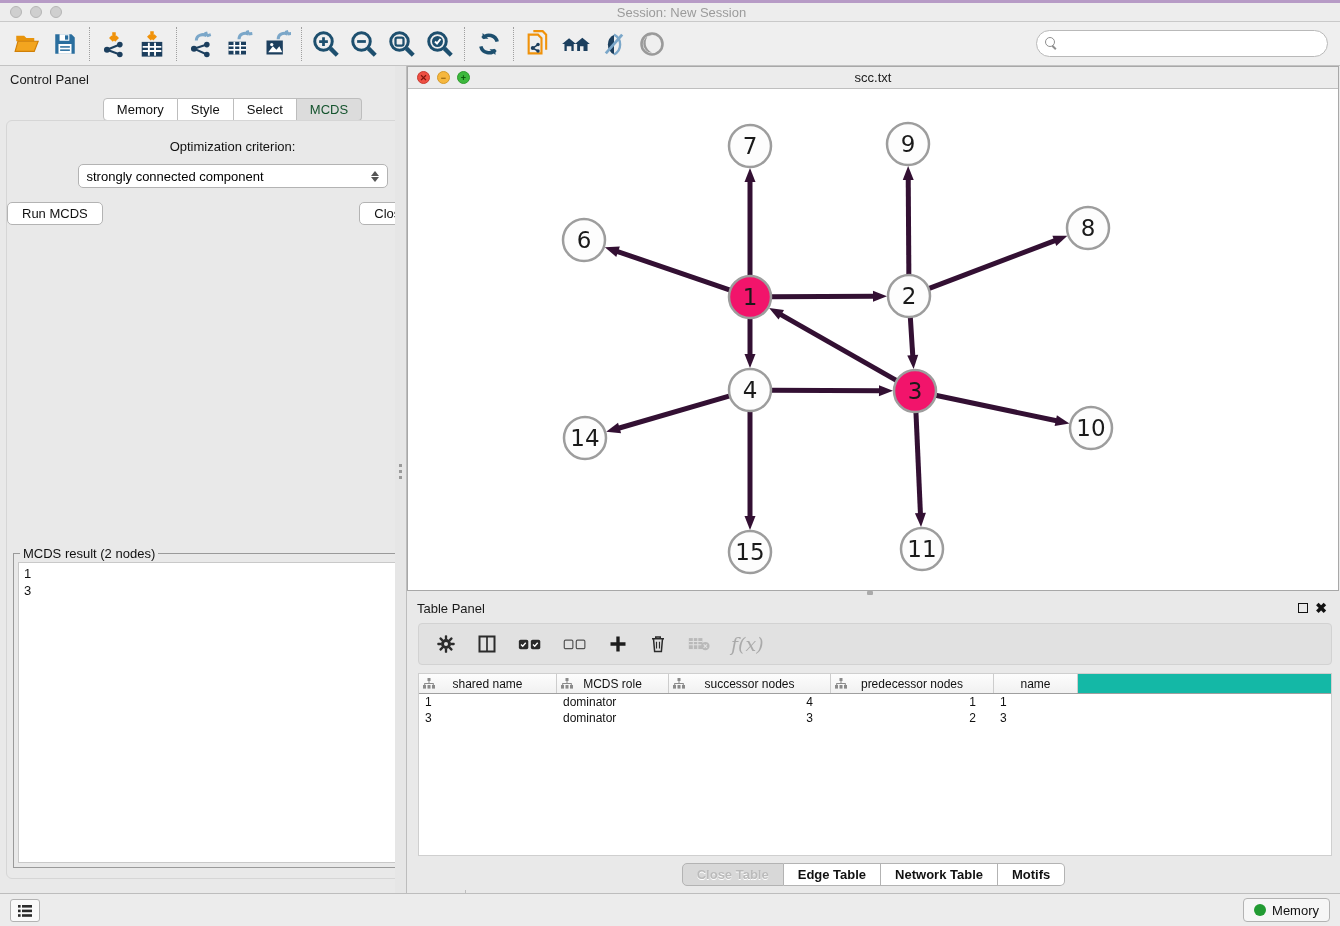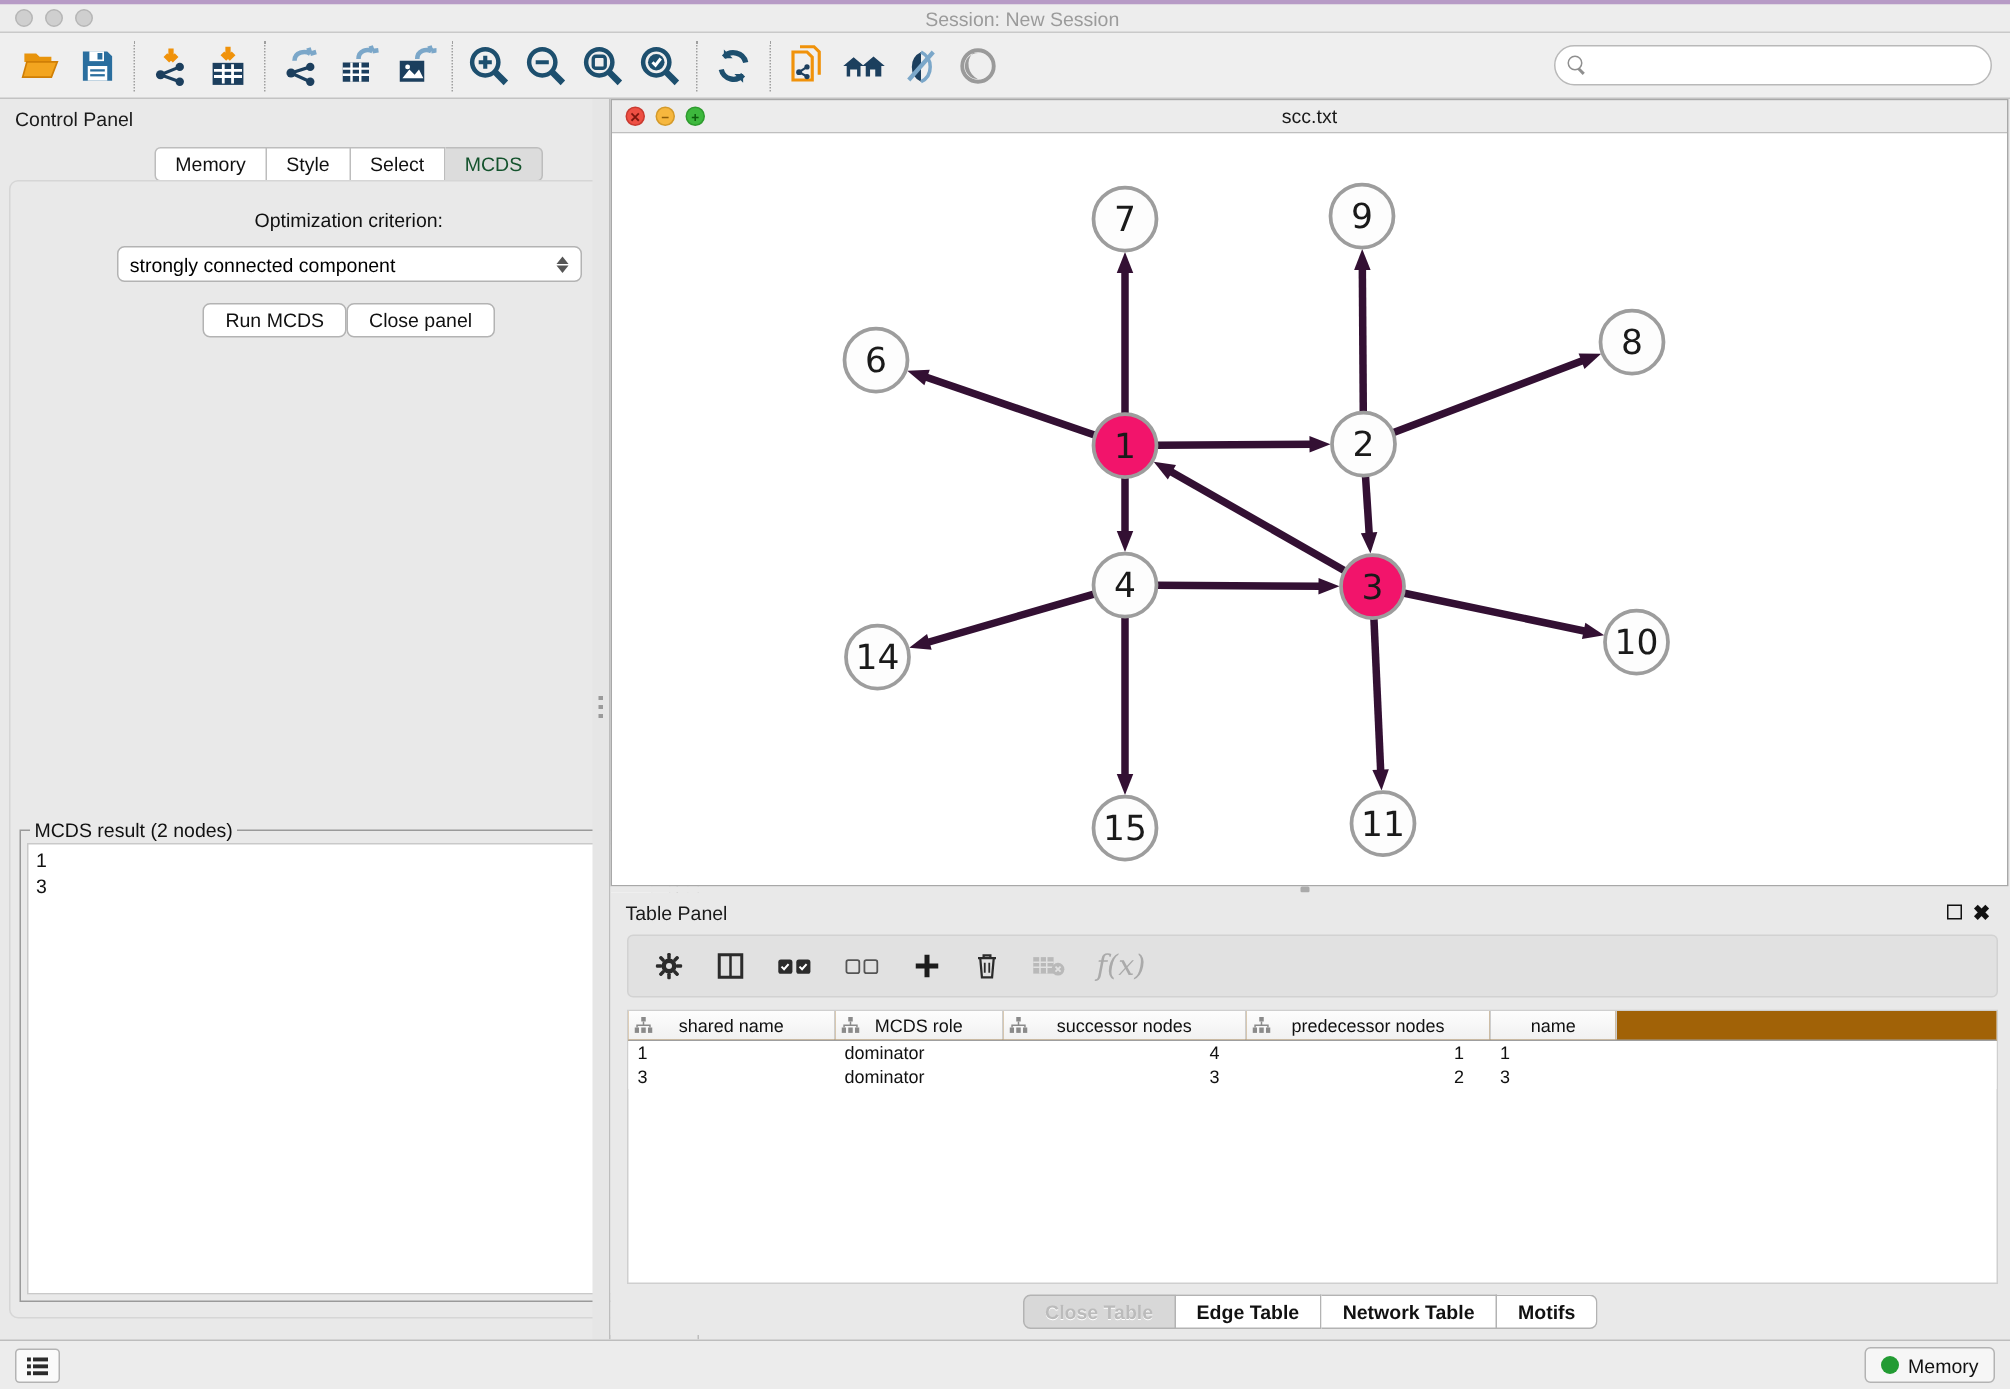--- a/index.html
+++ b/index.html
@@ -41,21 +41,21 @@
   .cp-tab:last-child { border-radius:0 4px 4px 0; }
   .cp-tab.active { background:#dcdcdc; color:#14532d; }
   .cp-body { position:absolute; left:6px; right:6px; top:54px; bottom:14px; border:1px solid #d6d6d6; border-radius:6px; background:#e9e9e9; }
   .opt-label { text-align:center; font-size:13px; margin-top:18px; color:#111; }
   .select-box { margin:10px auto 0; width:310px; height:24px; background:#fff; border:1px solid #b3b3b3; border-radius:5px; display:flex; align-items:center; padding:0 8px; font-size:13px; }
   .select-box .sel-label { flex:1; }
   .chevrons { display:flex; flex-direction:column; gap:1px; align-items:center; }
   .chevrons i { width:0; height:0; border-left:4px solid transparent; border-right:4px solid transparent; }
   .chevrons i.up { border-bottom:5px solid #555; }
   .chevrons i.down { border-top:5px solid #555; }
-  .cp-buttons { display:flex; justify-content:center; gap:0; margin-top:14px; }
+  .cp-buttons { display:flex; justify-content:space-between; gap:0; margin-top:14px; }
   .btn { background:#fff; border:1px solid #b3b3b3; border-radius:5px; font-size:13px; padding:3px 14px; color:#111; font-family:"Liberation Sans",sans-serif; }
   .result-box { position:absolute; left:6px; right:6px; top:432px; bottom:10px; border:1px solid #9a9a9a; background:#e9e9e9; }
   .result-legend { position:absolute; top:-8px; left:6px; background:#e9e9e9; font-size:13px; padding:0 3px; color:#111; }
   .result-inner { position:absolute; left:4px; right:4px; top:8px; bottom:4px; background:#fff; border:1px solid #c9c9c9; display:flex; }
   .result-text { flex:1; font-size:13px; line-height:17px; padding:2px 5px; white-space:pre; color:#111; }
   .result-scroll { width:12px; background:#f4f4f4; border-left:1px solid #e2e2e2; }
 
   
   .right-stack { position:absolute; left:407px; top:0; width:933px; height:827px; }
   .net-window { position:absolute; left:0; top:0; width:932px; height:525px; border:1px solid #a8a8a8; background:#fff; }
@@ -69,21 +69,21 @@
   .net-canvas { position:relative; width:930px; height:501px; background:#fff; }
   .hsplit { position:absolute; left:0; top:525px; width:933px; height:4px; background:#e9e9e9; }
   .hsplit .hdots { position:absolute; left:460px; top:0px; width:6px; height:4px; background:#aaa; border-radius:1px; }
 
   
   .table-panel { position:absolute; left:0; top:529px; width:933px; height:295px; background:#e9e9e9; }
   .tp-toolbar { position:absolute; left:11px; right:8px; top:28px; height:42px; background:#e1e1e1; border:1px solid #d2d2d2; border-radius:4px; display:flex; align-items:center; gap:21px; padding-left:17px; }
   .tp-icon { display:flex; align-items:center; justify-content:center; }
   .fx { font-family:"DejaVu Serif", serif; font-style:italic; font-size:19px; color:#aaa; }
   .tbl-wrap { position:absolute; left:11px; right:8px; top:78px; height:183px; background:#fff; border:1px solid #cfcfcf; }
-  .tbl-header { display:flex; height:20px; border-bottom:1px solid #9f9f9f; background:#a16207; }
+  .tbl-header { display:flex; height:20px; border-bottom:1px solid #9f9f9f; background:#14b8a6; }
   .th { position:relative; background:linear-gradient(#fdfdfd,#f1f1f1); border-right:1px solid #cdcdcd; font-size:12px; color:#111; display:flex; align-items:center; justify-content:center; }
   .th .tree-ic { position:absolute; left:4px; top:4px; }
   .tbl-row { display:flex; height:16px; font-size:12px; color:#111; background:#fff; }
   .td { padding:1px 6px; overflow:hidden; white-space:nowrap; }
   .td.r { text-align:right; padding-right:18px; }
   .tp-tabs { position:absolute; left:0; right:0; top:268px; display:flex; justify-content:center; }
   .tp-tab { font-size:13px; padding:3px 14px; background:#fff; border:1px solid #b3b3b3; border-left:none; color:#111; font-weight:bold; }
   .tp-tab:first-child { border-left:1px solid #b3b3b3; border-radius:5px 0 0 5px; }
   .tp-tab:last-child { border-radius:0 5px 5px 0; }
   .tp-tab.active { background:#d8d8d8; color:#bbb; text-shadow:0 1px 0 #fff; }

